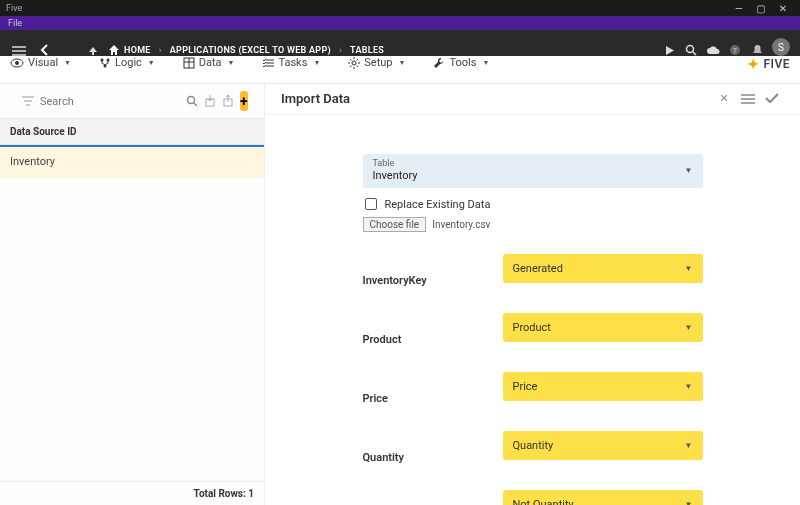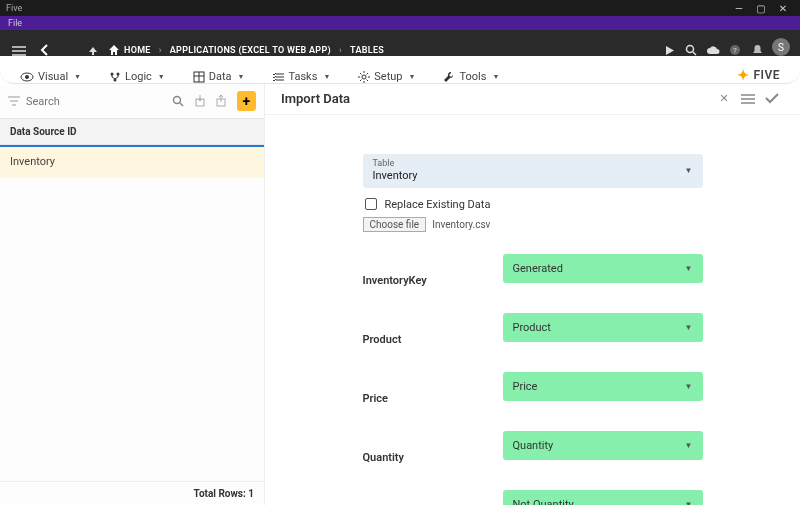--- a/index.html
+++ b/index.html
@@ -16,33 +16,33 @@
   
   .topnav { height: 26px; background: #2a2a2a; display: flex; align-items: flex-end; padding: 0 10px; color: #fff; font-size: 10px; }
   .topnav .nav-btn { width: 18px; display: flex; align-items: center; justify-content: center; color: #ddd; }
   .topnav .crumb { display: flex; align-items: center; margin-left: 6px; font-weight: 600; letter-spacing: .3px; font-size: 9px;}
   .topnav .crumb .sep { margin: 0 8px; color: #999; }
   .topnav .spacer { flex: 1; }
   .topnav .topicon { width: 22px; display:flex; align-items:center; justify-content:center; color:#ddd; }
   .avatar { width:18px; height:18px; border-radius:50%; background:#777; color:#fff; display:flex; align-items:center; justify-content:center; font-size:10px; margin-left:4px;}
 
   
-  .ribbon { height: 28px; border-bottom: 1px solid #e4e4e4; display: flex; align-items: flex-end; padding: 0 20px; border-radius: 14px; }
+  .ribbon { height: 28px; border-bottom: 1px solid #e4e4e4; display: flex; align-items: flex-start; padding: 0 10px; }
   .ribbon .ritem { display:flex; align-items:center; gap:4px; margin-right: 28px; font-size:11px; color:#444; }
   .ribbon .ritem .tri { font-size: 7px; color:#555; margin-left:2px; }
   .ribbon .spacer { flex:1; }
   .brand { display:flex; align-items:center; gap:4px; color:#444; font-weight:600; letter-spacing:.5px; font-size:12px;}
   .brand .logo { color:#f7a600; font-size:14px; }
 
   
   .body { display:flex; height: calc(505px - 16px - 14px - 26px - 28px); }
 
   
   .left { width: 265px; border-right: 1px solid #eee; display:flex; flex-direction:column; background:#fdfdfd;}
-  .searchrow { height: 34px; display:flex; align-items:center; padding:0 8px; gap:6px;}
+  .searchrow { height: 34px; display:flex; align-items:center; padding:0 22px; gap:6px;}
   .searchrow .filter { color:#bbb; }
   .searchrow input { flex:1; border:none; outline:none; background:transparent; font-size:11px; color:#666; }
   .searchrow .sicon { color:#888; width:16px; text-align:center; }
   .add-btn { width:20px; height:20px; background:#fdbb2d; border-radius:3px; display:flex; align-items:center; justify-content:center; color:#000; font-weight:700; font-size:14px; }
   .colhead { background:#f3f3f3; border-top:1px solid #e6e6e6; border-bottom:1px solid #e6e6e6; padding:7px 10px; font-size:10px; font-weight:700; color:#333;}
   .listarea { flex:1; position:relative; }
   .listarea::before{ content:""; position:absolute; left:0; right:0; top:0; height:2px; background:#2478d6;}
   .listitem { padding: 10px 10px; font-size:11px; color:#444; background:#fff6e0; }
   .footer { height:24px; border-top:1px solid #eee; display:flex; align-items:center; justify-content:flex-end; padding:0 10px; font-size:10px; font-weight:700; color:#333;}
 
@@ -61,21 +61,21 @@
   .tablefield .dd { position:absolute; right:10px; top:12px; font-size:8px; color:#555;}
 
   .checkrow { display:flex; align-items:center; gap:8px; font-size:11px; color:#333; margin:4px 0 6px 2px;}
   .checkbox { width:12px; height:12px; border:1.5px solid #555; border-radius:2px; }
 
   .filerow { display:flex; align-items:center; gap:6px; font-size:10px; color:#555; margin-bottom:18px;}
   .choosebtn { border:1px solid #aaa; background:#f3f3f3; padding:1px 6px; font-size:10px; }
 
   .maprow { display:flex; align-items:center; margin-bottom:22px;}
   .maprow .mlabel { width:140px; font-size:11px; font-weight:600; color:#333;margin-top:24px; }
-  .mapselect { flex:1; background:#86efac; border-radius:3px; padding:8px 10px; position:relative; font-size:11px; color:#333;}
+  .mapselect { flex:1; background:#fde047; border-radius:3px; padding:8px 10px; position:relative; font-size:11px; color:#333;}
   .mapselect .dd { position:absolute; right:10px; top:10px; font-size:8px; color:#555;}
 
   svg { display:block; }
 </style>
 </head>
 <body>
 
 <div class="titlebar">
   <span>Five</span>
   <div class="spacer"></div>

